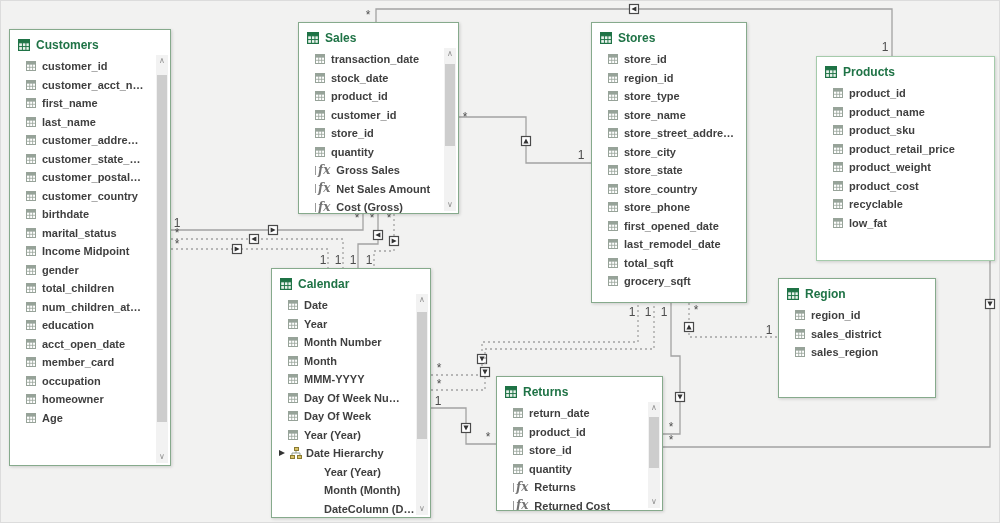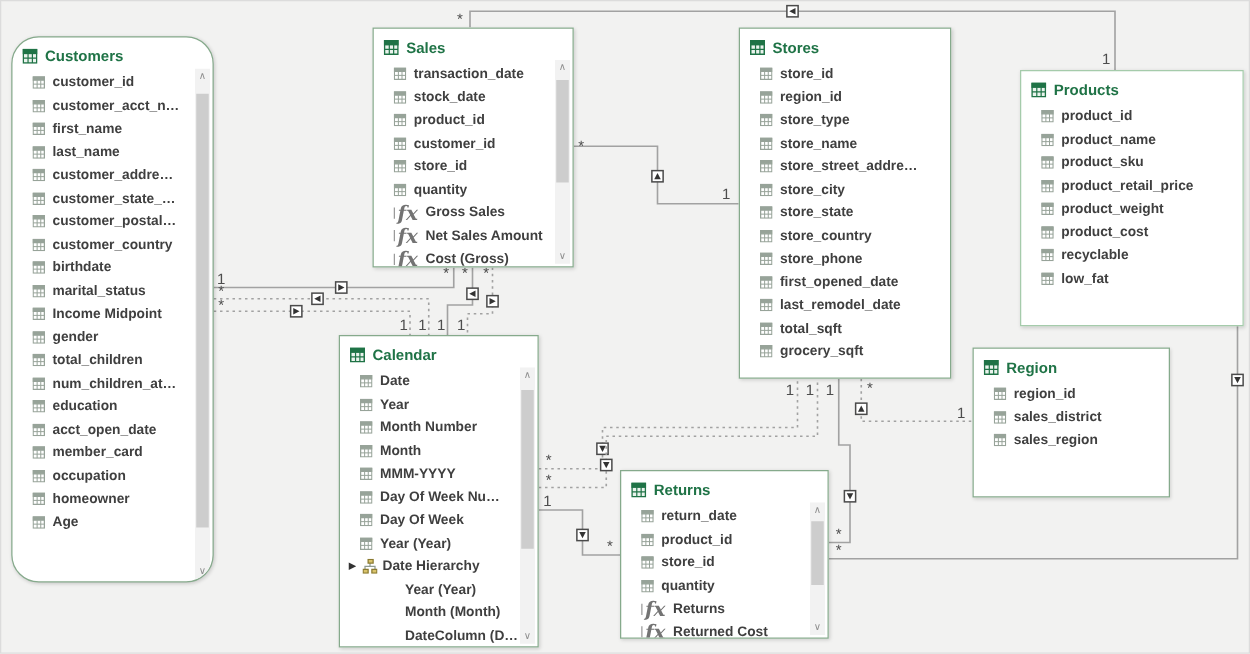--- a/index.html
+++ b/index.html
@@ -14,21 +14,21 @@
     box-shadow:1px 1px 3px rgba(0,0,0,.16);z-index:2;box-sizing:border-box;overflow:hidden;
   }
   .tbl.light{border-color:#a5cbab}
   .tbl-h{display:flex;align-items:center;gap:6px;padding:7px 8px 2px 8px;height:24px;box-sizing:border-box}
   .tbl-h .nm{font-size:12px;font-weight:bold;color:#1f7346;white-space:nowrap}
   .rows{padding-top:3px}
   .row{display:flex;align-items:center;gap:6px;height:18.5px;padding-left:16px;
        font-size:11px;font-weight:bold;color:#3f3f3f;white-space:nowrap;overflow:hidden}
   .row.child{padding-left:52px}
   .row.hier{padding-left:6px;gap:4px}
-  .fxi{font-family:"DejaVu Serif",serif;font-style:italic;font-size:16px;color:#737373;
+  .fxi{font-family:"DejaVu Serif",serif;font-style:italic;font-size:12px;color:#737373;
        border-left:1px solid #9a9a9a;padding:0 0 0 2px;line-height:9px;flex:0 0 auto}
   .sb{position:absolute;top:25px;bottom:2px;right:2px;width:12px;background:#f2f2f2;z-index:3}
   .sb .ar{position:absolute;left:0;width:12px;height:12px;text-align:center;
           font-size:8px;line-height:12px;color:#8f8f8f}
   .sb .ar.up{top:0}
   .sb .ar.dn{bottom:0}
   .sb .thumb{position:absolute;left:1px;width:10px;background:#cdcdcd}
   svg text{font-family:"Liberation Sans",sans-serif}
 </style>
 </head>
@@ -121,21 +121,21 @@
         <text x="768" y="333" font-size="12" text-anchor="middle" fill="#4d4d4d">1</text>
       </g>
       <g>
         <path d="M970,163 L989,163 L989,446 L662,446" fill="none" stroke="#a2a2a2" stroke-width="1.3"></path>
         <rect x="984.5" y="298.5" width="9" height="9" fill="#ffffff" stroke="#4a4a4a" stroke-width="1.2"></rect>
         <polygon points="986.4,300.6 991.6,300.6 989,305.6" fill="#333333"></polygon>
         <text x="977" y="160" font-size="12" text-anchor="middle" fill="#4d4d4d">1</text>
         <text x="670" y="443" font-size="12" text-anchor="middle" fill="#4d4d4d">*</text>
       </g>
     </svg>
-    <div class="tbl" style="left: 8px; top: 28px; width: 162px; height: 437px; border-radius: 22px;">
+    <div class="tbl" style="left: 8px; top: 28px; width: 162px; height: 437px;">
       <div class="tbl-h">
         <svg width="12" height="12" viewBox="0 0 10 10" style="flex: 0 0 auto;">
           <rect x="0.5" y="0.5" width="9" height="9" fill="#eaf3ed" stroke="#1f7346"></rect>
           <rect x="0.5" y="0.5" width="9" height="2.6" fill="#1f7346" stroke="#1f7346"></rect>
           <path d="M3.7,3.2 V9.5" stroke="#1f7346" stroke-width=".8" fill="none"></path>
           <path d="M6.6,3.2 V9.5" stroke="#1f7346" stroke-width=".8" fill="none"></path>
           <path d="M0.5,6.3 H9.5" stroke="#1f7346" stroke-width=".8" fill="none"></path>
         </svg>
         <span class="nm">Customers</span>
       </div>
@@ -431,21 +431,21 @@
           <span class="fxi">fx</span>
           <span>Cost (Gross)</span>
         </div>
       </div>
       <div class="sb">
         <div class="ar up">∧</div>
         <div class="thumb" style="top: 16.23px; height: 81.78px;"></div>
         <div class="ar dn">∨</div>
       </div>
     </div>
-    <div class="tbl" style="left: 590px; top: 21px; width: 170px; height: 281px;">
+    <div class="tbl" style="left: 590px; top: 21px; width: 156px; height: 281px;">
       <div class="tbl-h">
         <svg width="12" height="12" viewBox="0 0 10 10" style="flex: 0 0 auto;">
           <rect x="0.5" y="0.5" width="9" height="9" fill="#eaf3ed" stroke="#1f7346"></rect>
           <rect x="0.5" y="0.5" width="9" height="2.6" fill="#1f7346" stroke="#1f7346"></rect>
           <path d="M3.7,3.2 V9.5" stroke="#1f7346" stroke-width=".8" fill="none"></path>
           <path d="M6.6,3.2 V9.5" stroke="#1f7346" stroke-width=".8" fill="none"></path>
           <path d="M0.5,6.3 H9.5" stroke="#1f7346" stroke-width=".8" fill="none"></path>
         </svg>
         <span class="nm">Stores</span>
       </div>

